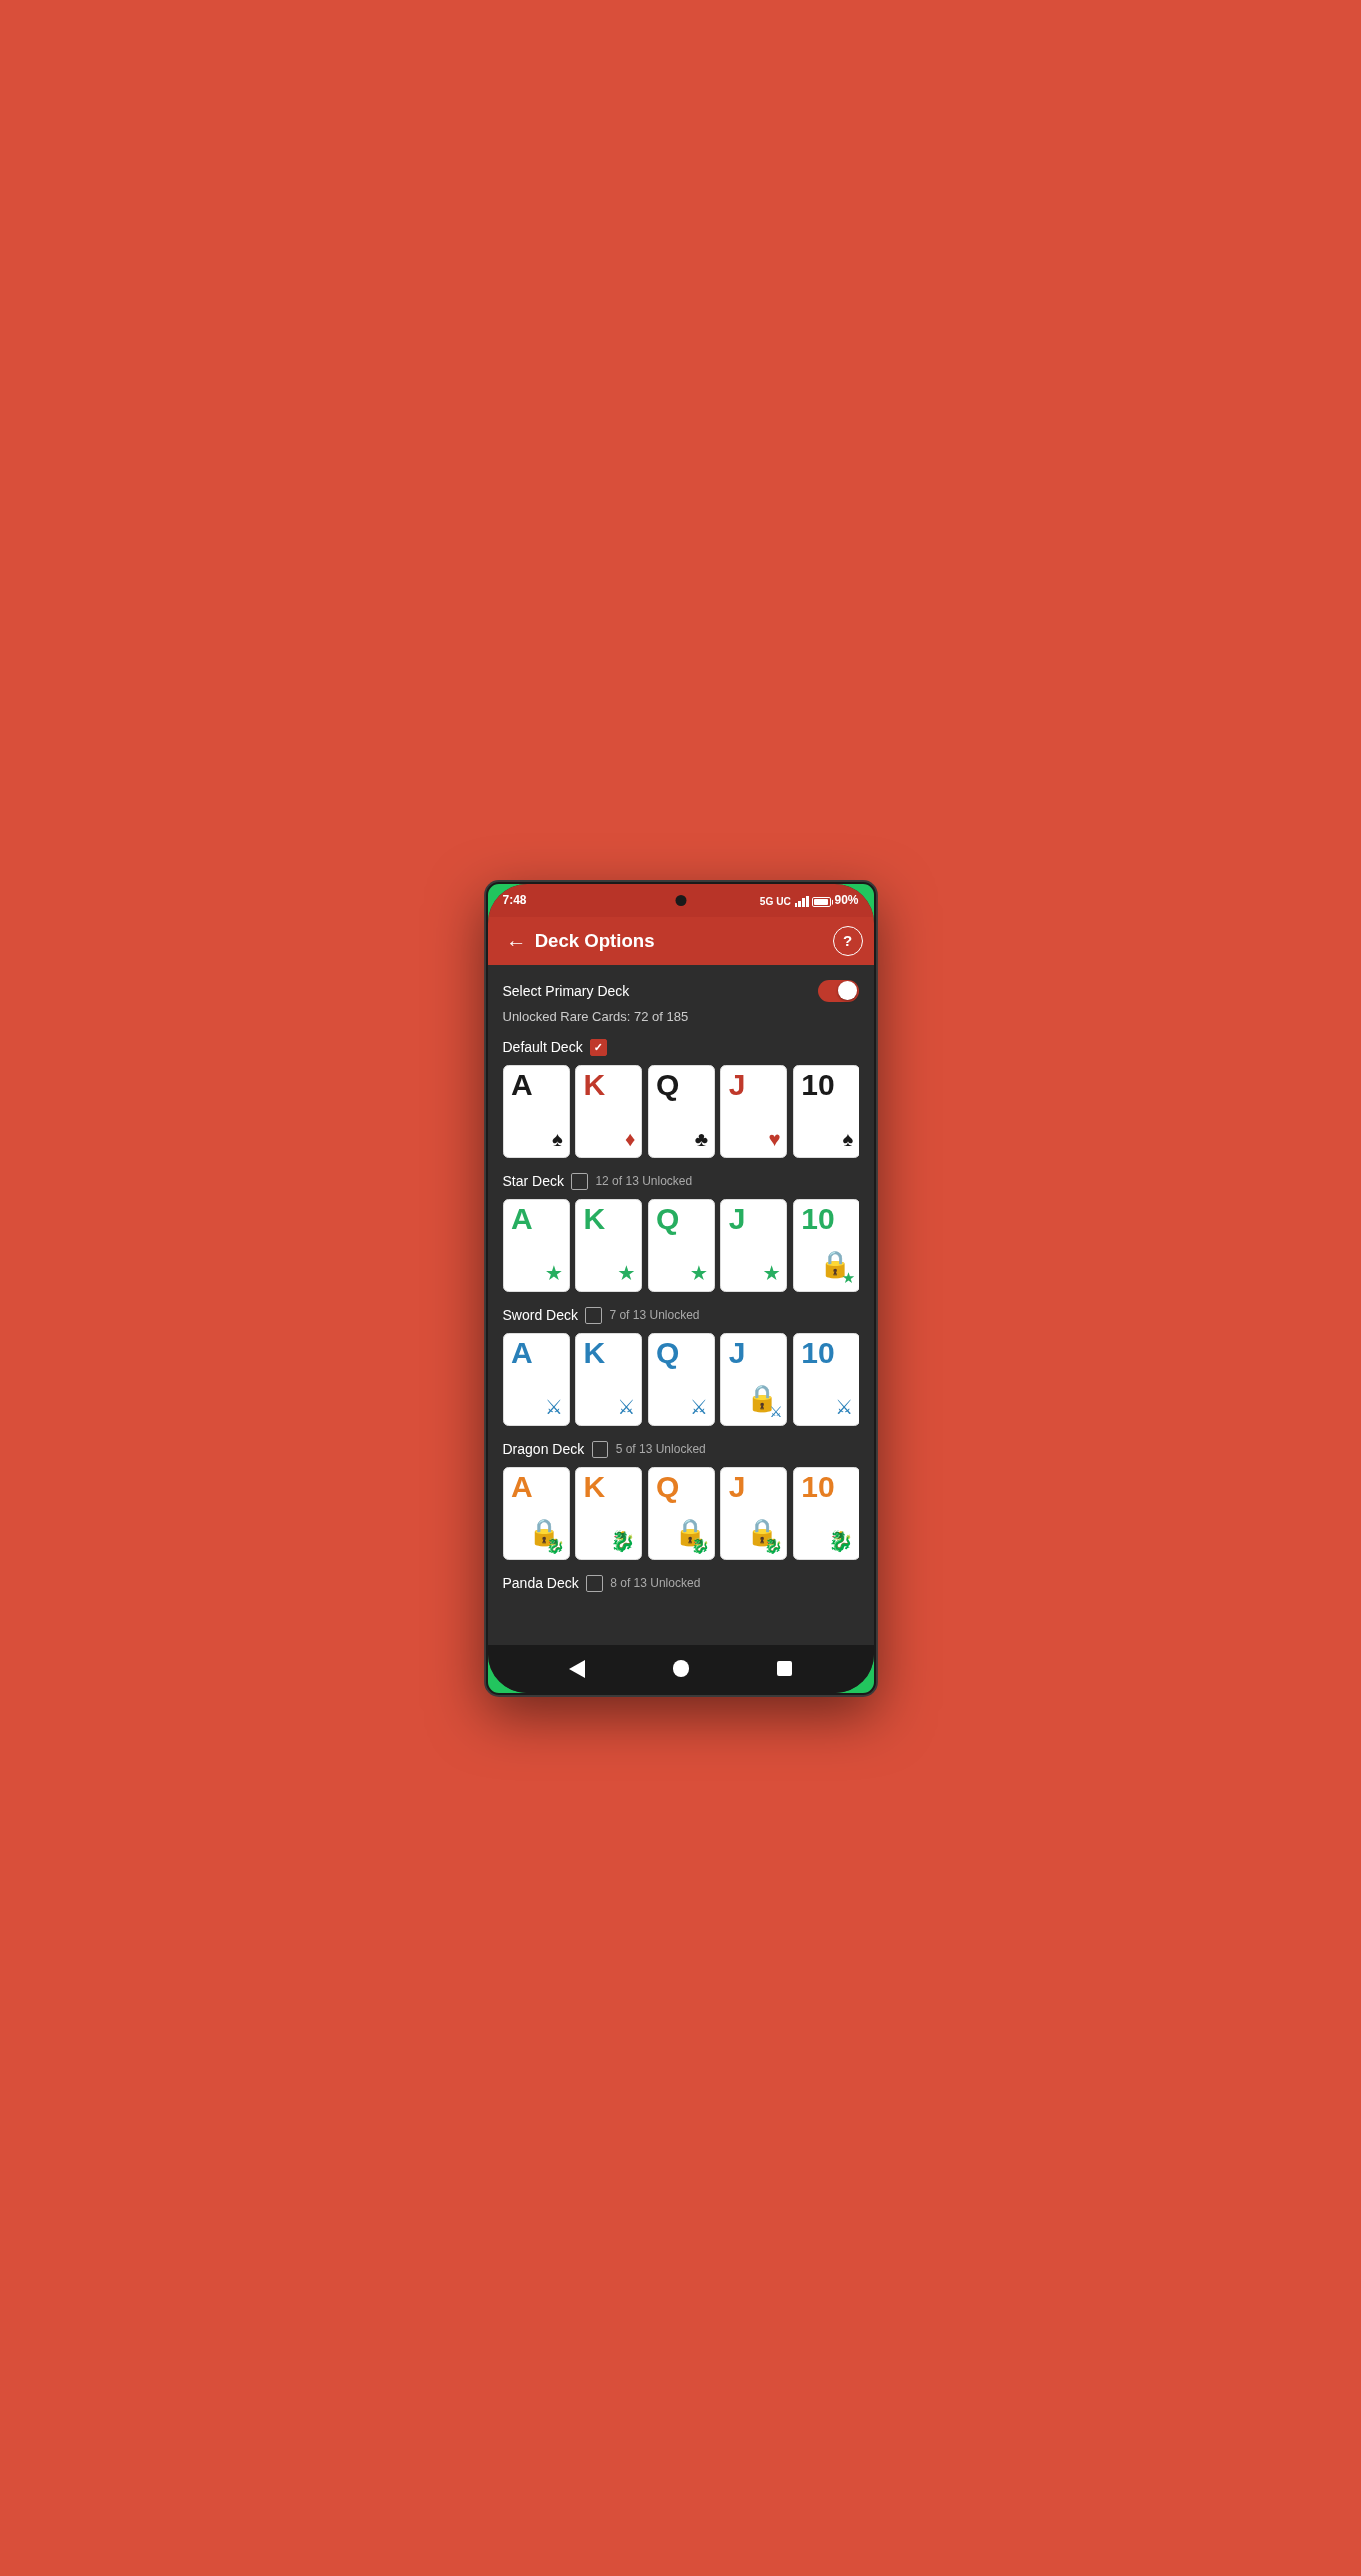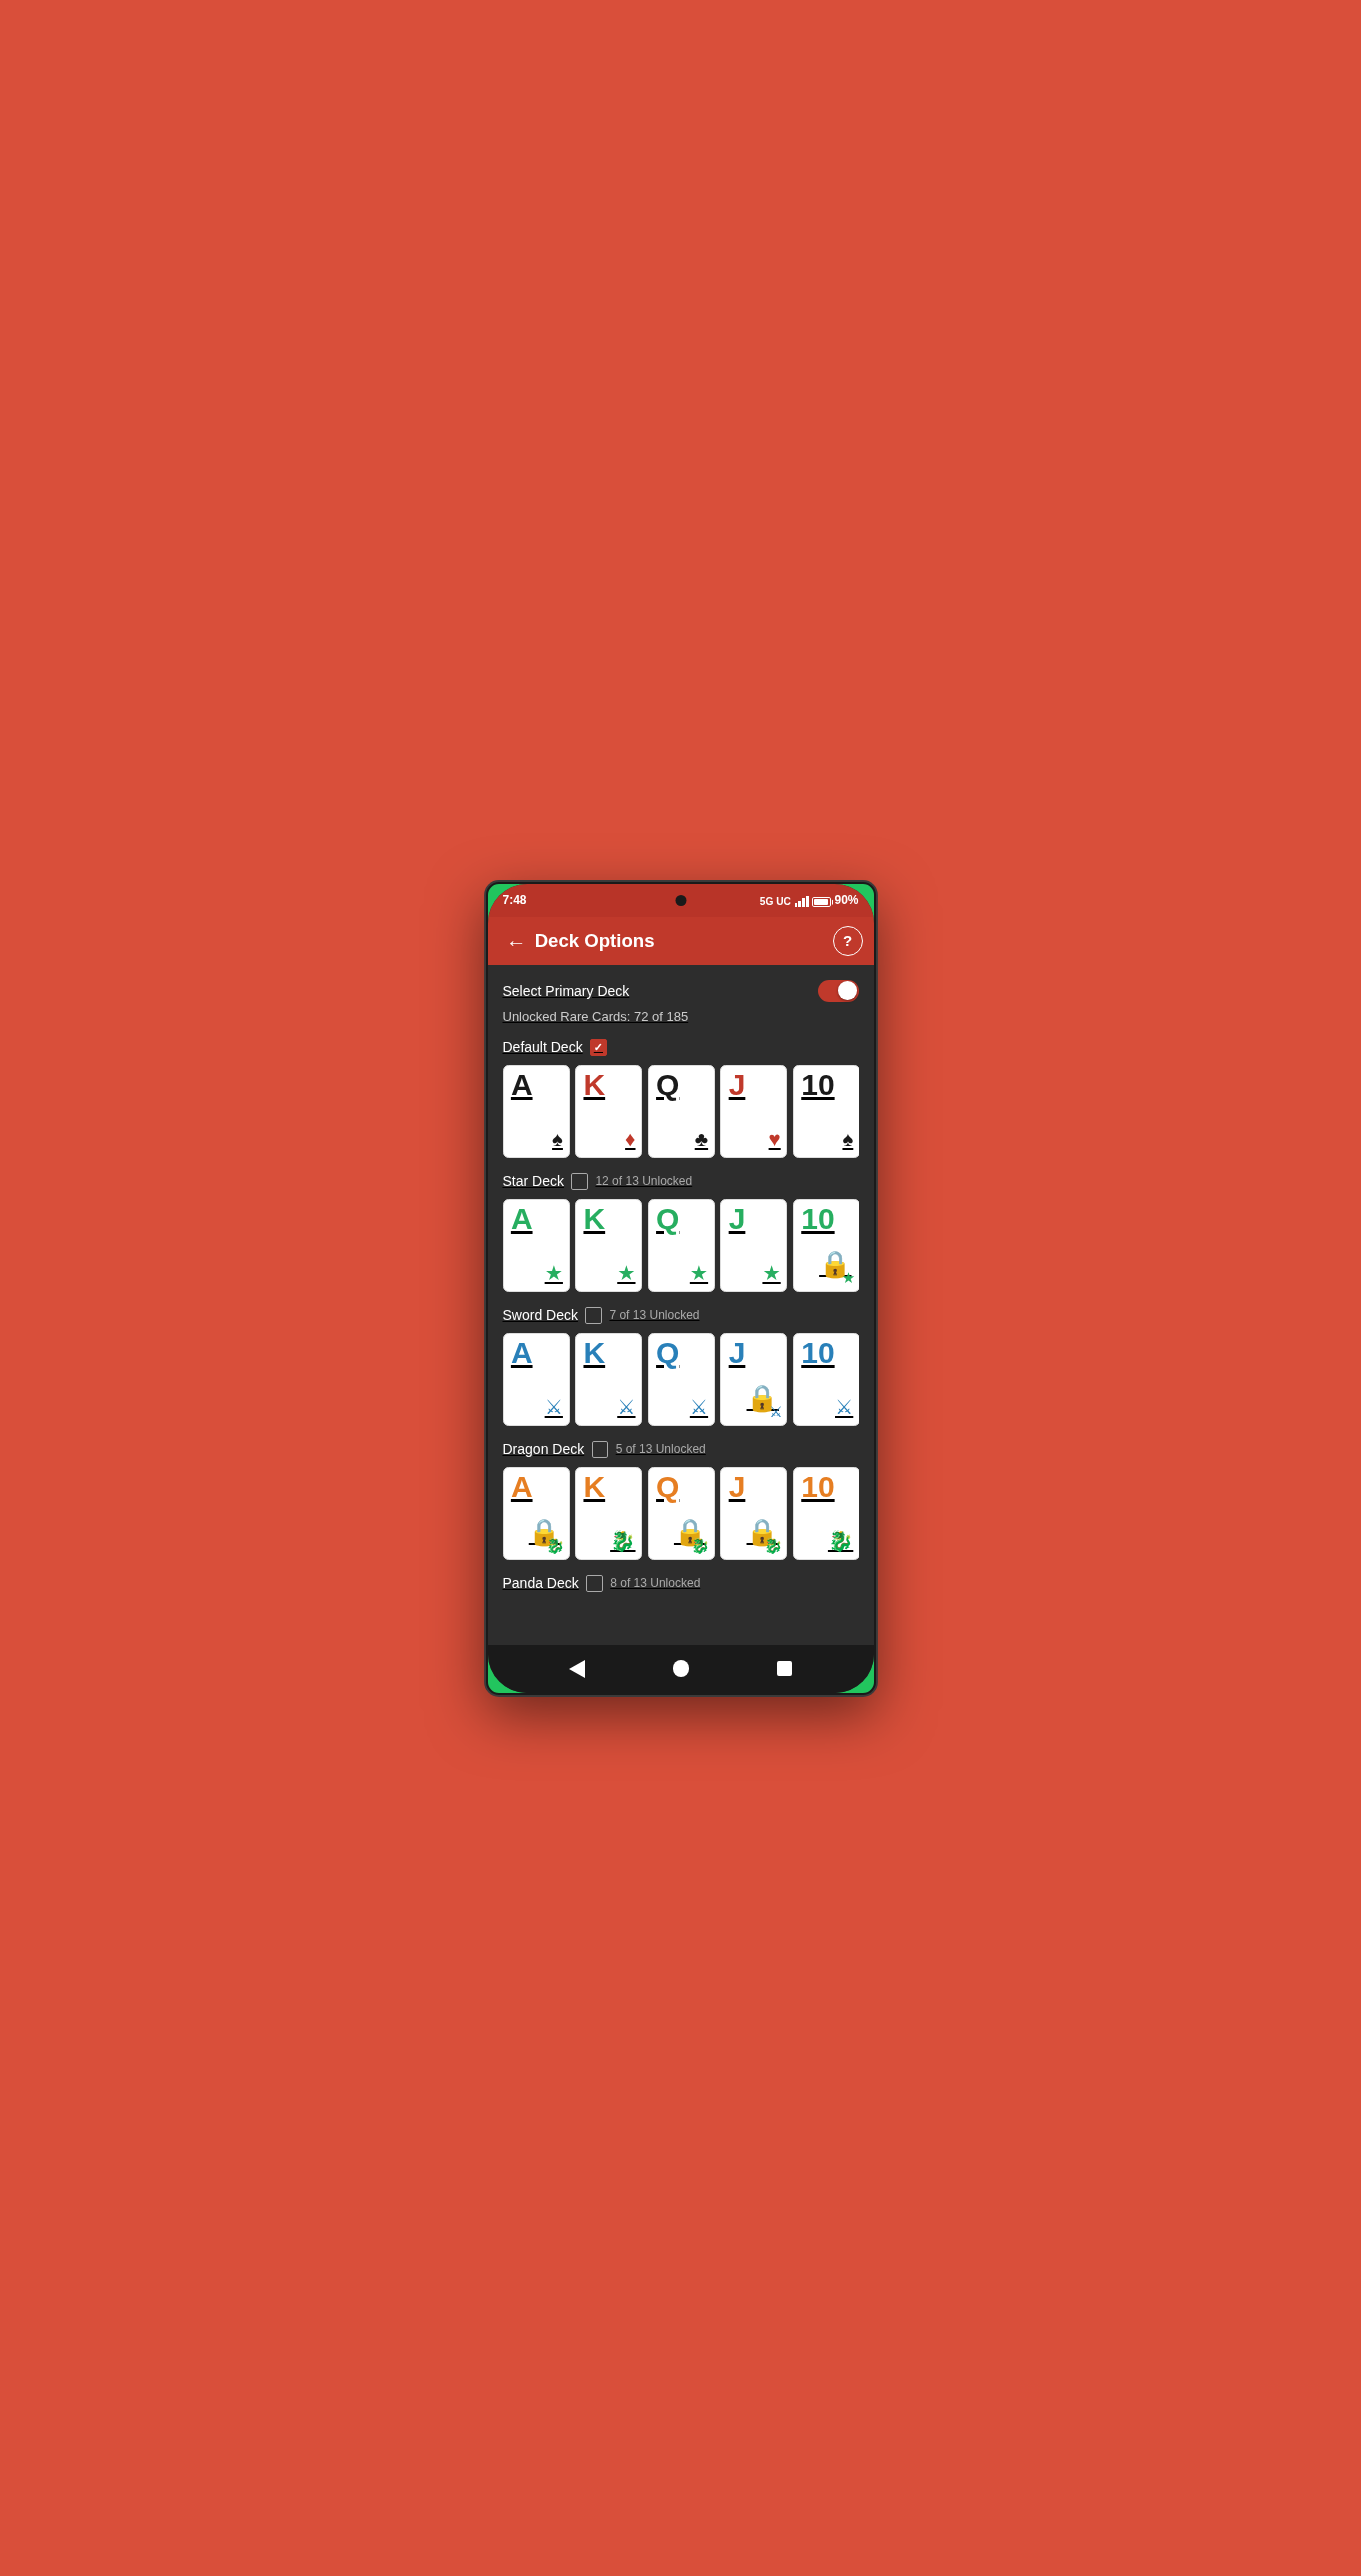--- a/index.html
+++ b/index.html
@@ -133,21 +133,20 @@
       font-size: 15px;
       font-weight: 700;
       cursor: pointer;
     }
     
     .content {
       flex: 1;
       background: #2d2d2d;
       overflow-y: auto;
       padding: 15px;
-      text-decoration: underline;
     }
     
     .primary-row {
       display: flex;
       align-items: center;
       justify-content: space-between;
       margin-bottom: 7.4px;
     }
     .section-label {
       color: white;

